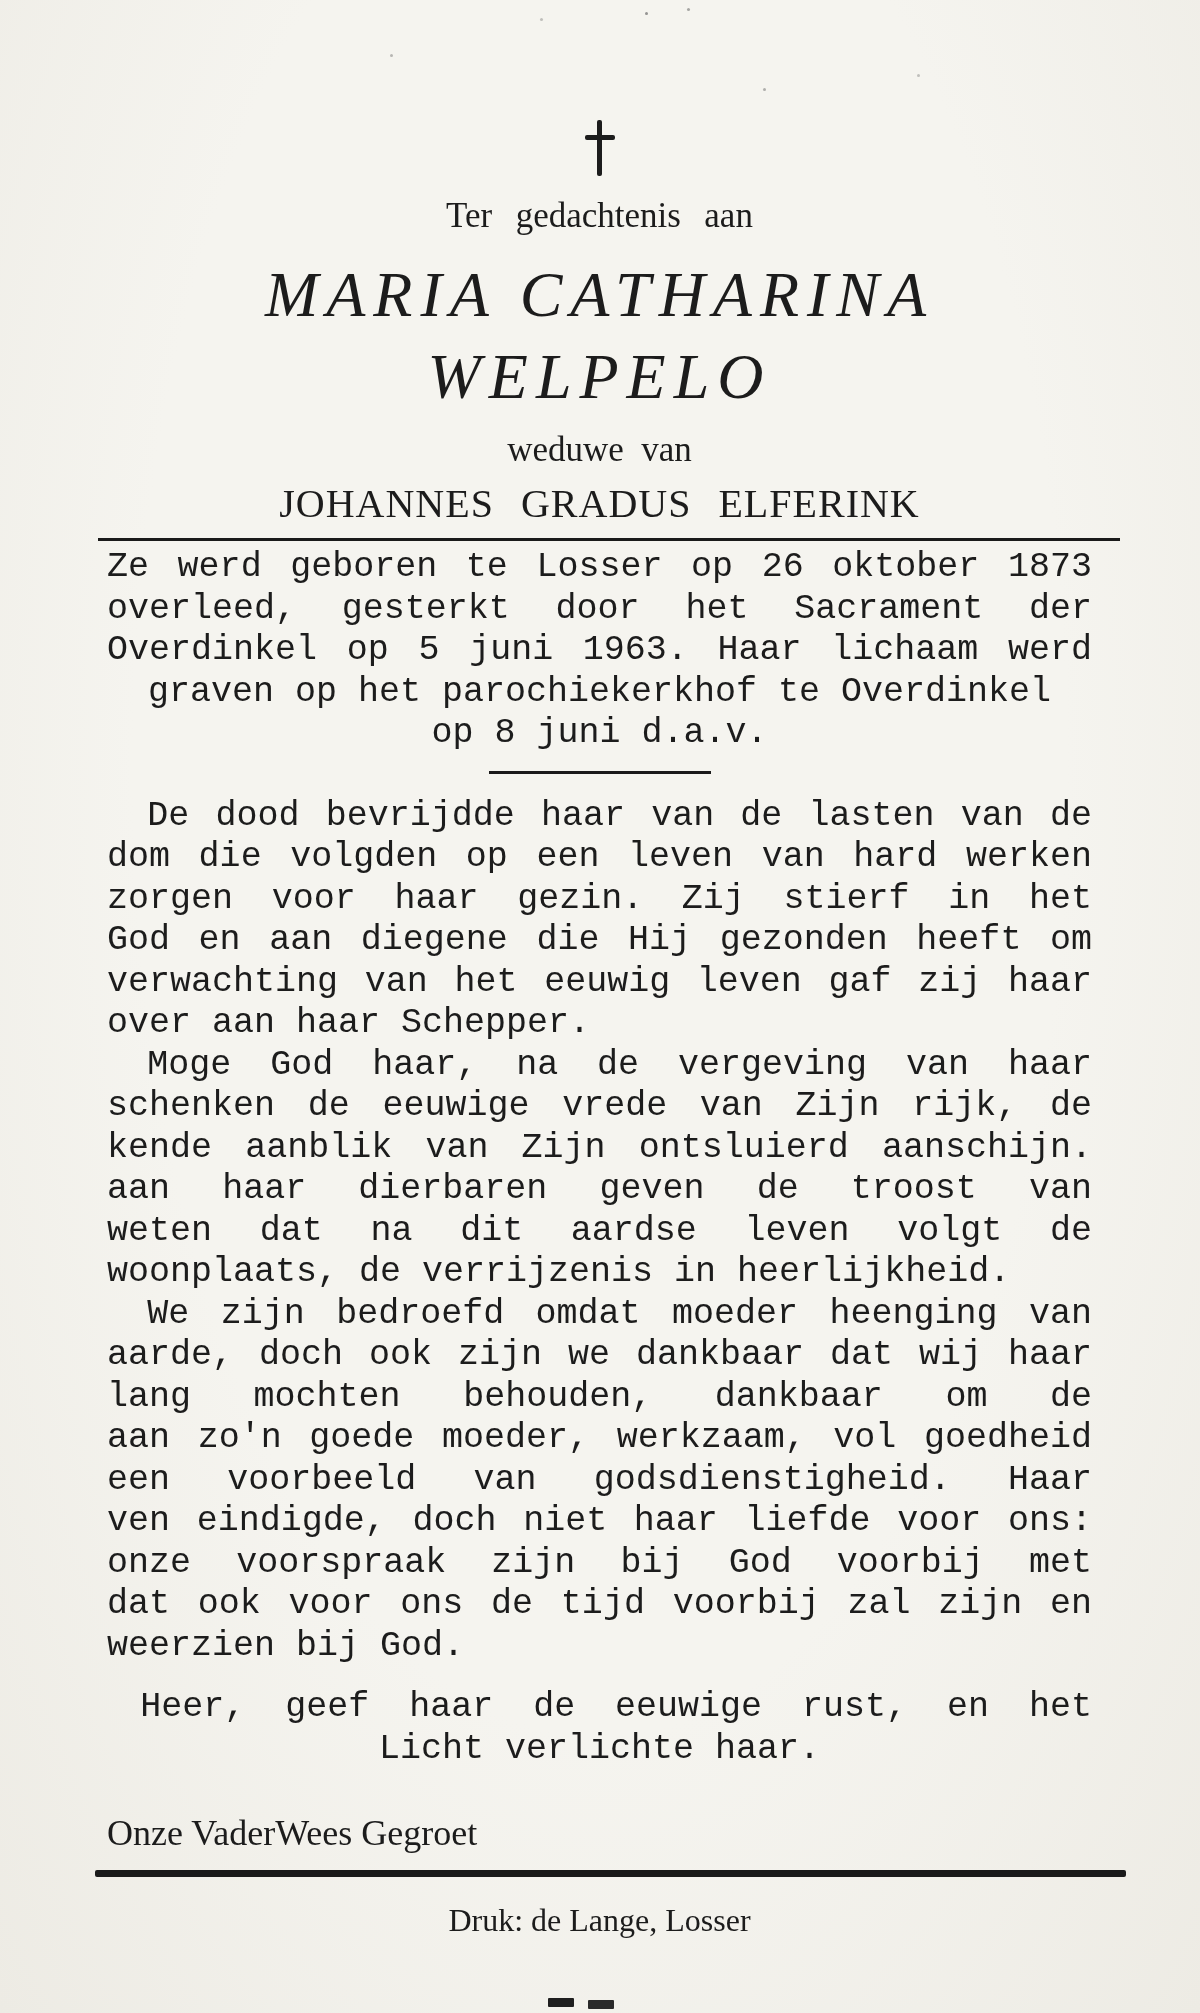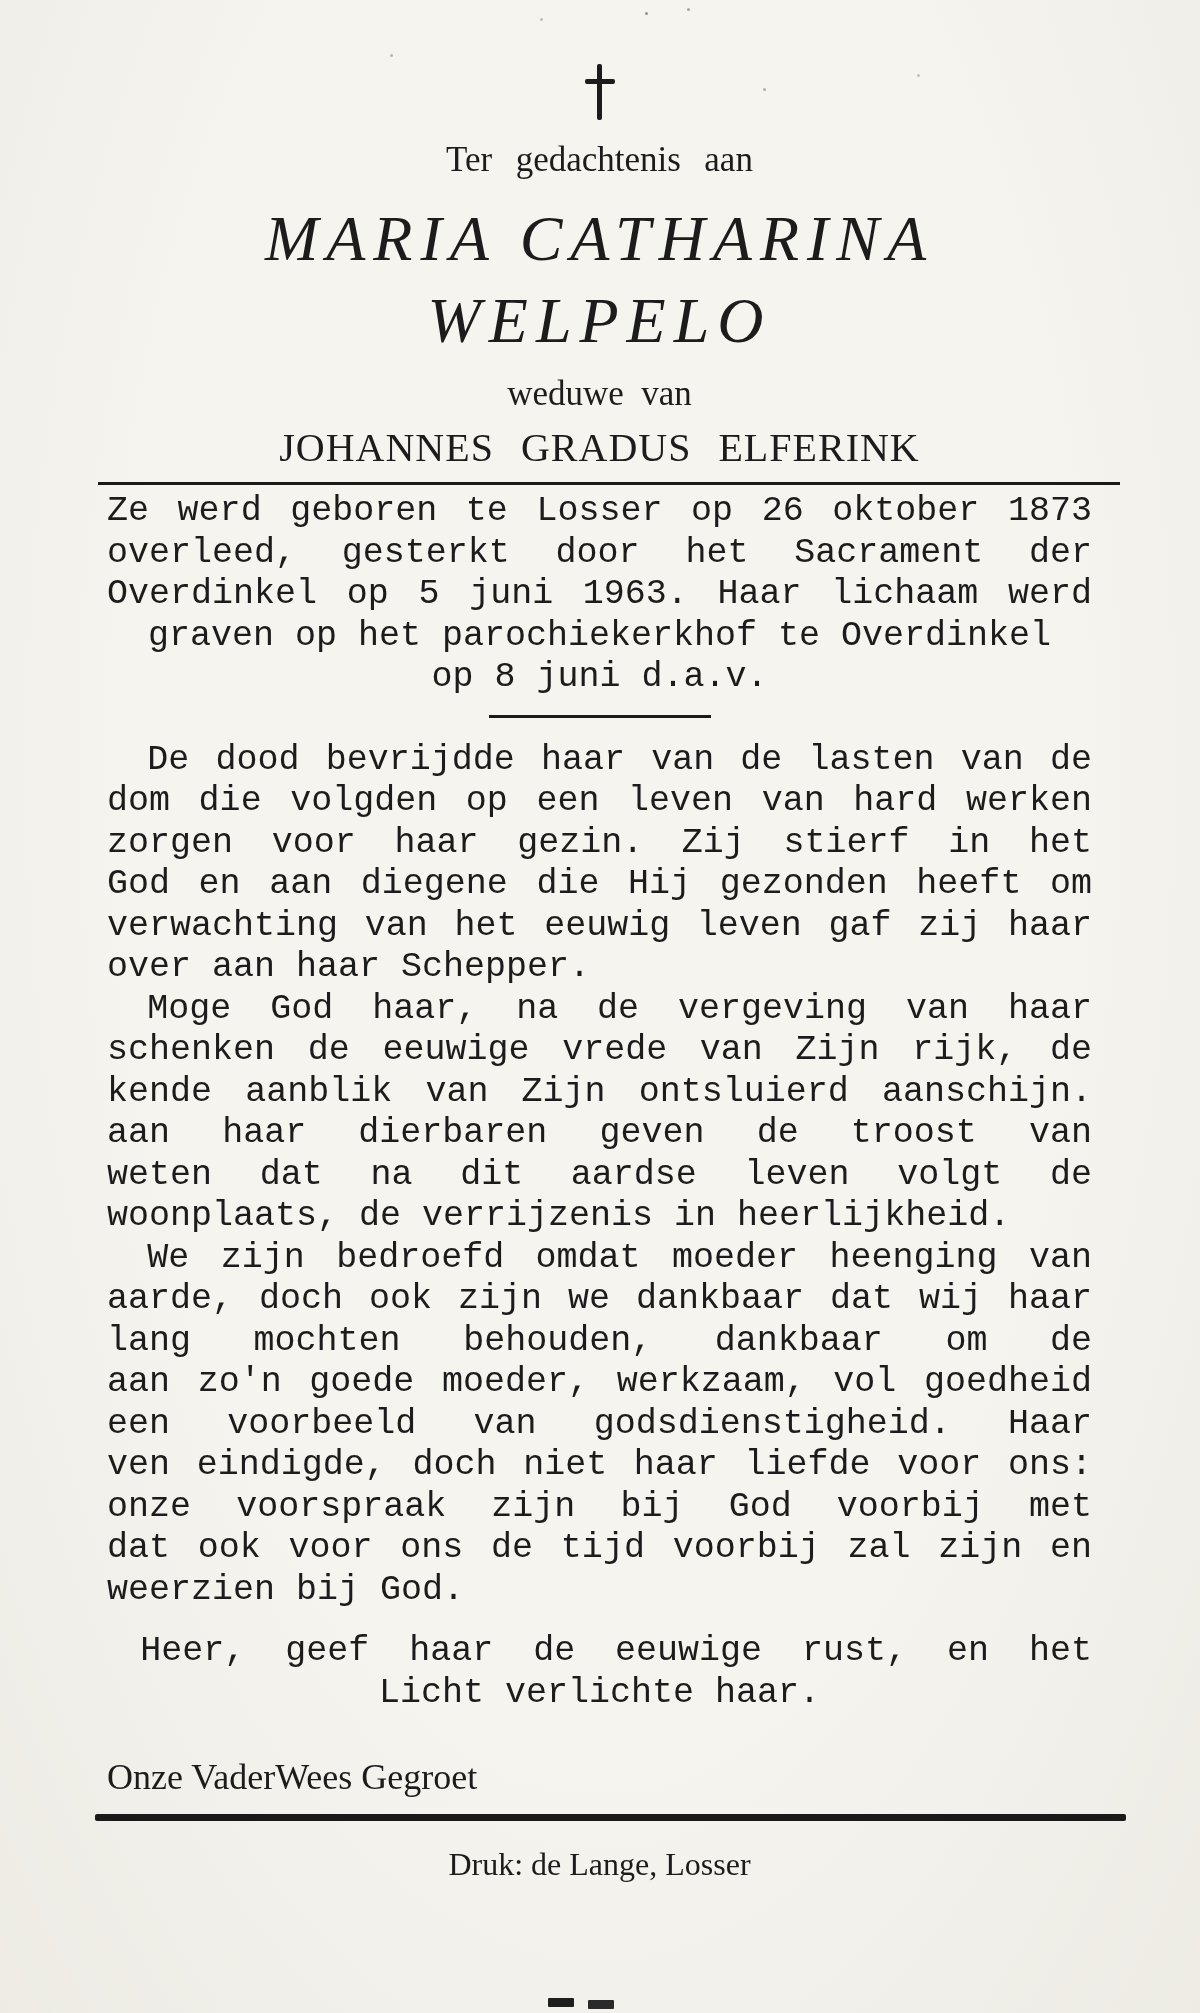--- a/index.html
+++ b/index.html
@@ -10,21 +10,21 @@
     font-family: "Liberation Serif", "DejaVu Serif", serif;
     color: #1c1c1c;
     background: radial-gradient(ellipse at 50% 38%, #f5f4ef 55%, #edebe4 100%);
     position: relative;
   }
   .card {
     position: absolute;
     left: 0; top: 0;
     width: 1200px;
     box-sizing: border-box;
-    padding: 64px 108px 0 107px; 
+    padding: 120px 108px 0 107px; 
   }
   
   .card-header { text-align: center; }
   .cross {
     position: relative;
     width: 44px; height: 56px;
     margin: 0 auto 18px auto;
   }
   .cross::before {
     content: ""; position: absolute;

